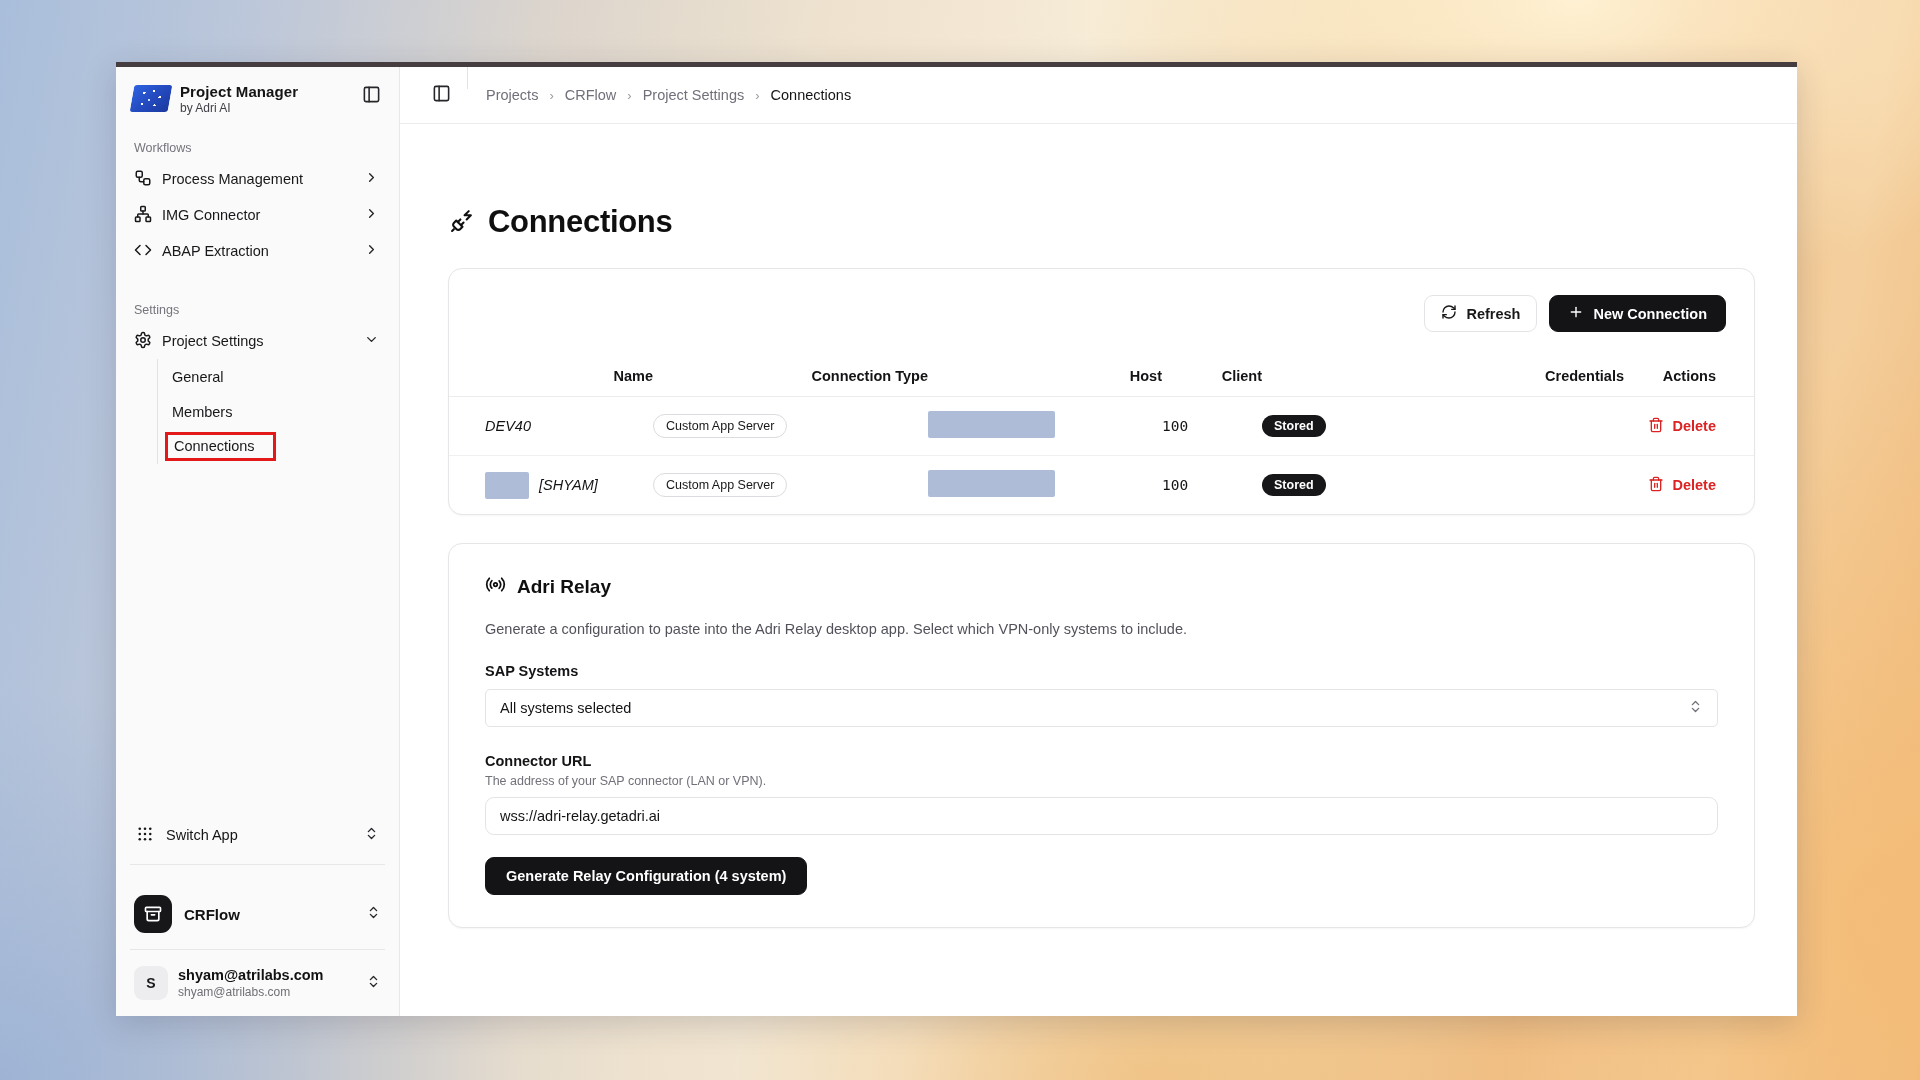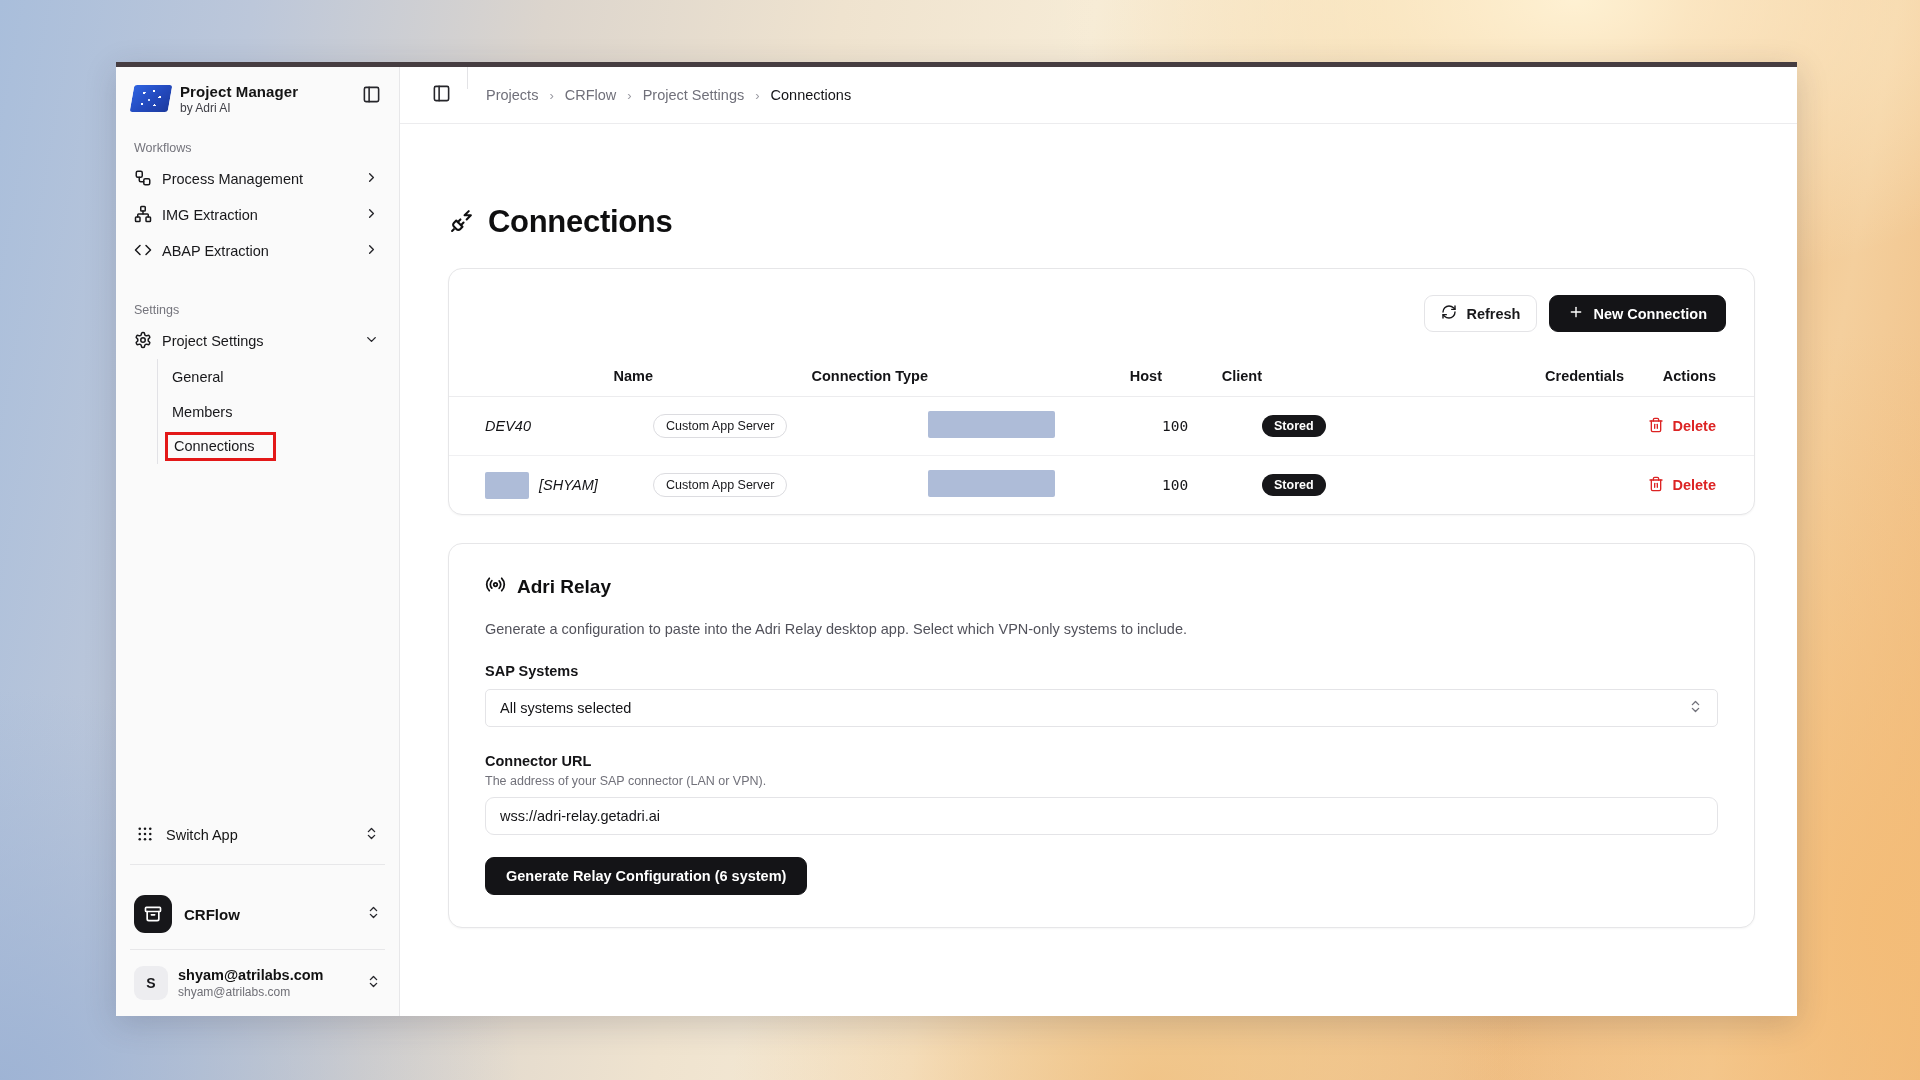--- a/index.html
+++ b/index.html
@@ -183,21 +183,21 @@
     <div class="sb-item">
       <span>
         <svg width="18" height="18" viewBox="0 0 24 24" fill="none" stroke="#18181b" stroke-width="2" stroke-linecap="round" stroke-linejoin="round">
             <rect x="9" y="2" width="6" height="6" rx="1"></rect>
             <rect x="2" y="16" width="6" height="6" rx="1"></rect>
             <rect x="16" y="16" width="6" height="6" rx="1"></rect>
             <path d="M5 16v-3a1 1 0 0 1 1-1h12a1 1 0 0 1 1 1v3"></path>
             <line x1="12" y1="12" x2="12" y2="8"></line>
           </svg>
       </span>
-      <span class="label">IMG Extraction</span>
+      <span class="label">IMG Connector</span>
       <span class="muted-chevron">
         <svg width="15" height="15" viewBox="0 0 24 24" fill="none" stroke="#26262b" stroke-width="2.2" stroke-linecap="round" stroke-linejoin="round">
             <polyline points="9 18 15 12 9 6"></polyline>
           </svg>
       </span>
     </div>
 
     <div class="sb-item">
       <span>
         <svg width="18" height="18" viewBox="0 0 24 24" fill="none" stroke="#18181b" stroke-width="2" stroke-linecap="round" stroke-linejoin="round">
@@ -464,18 +464,18 @@
                 <path d="m7 9 5-5 5 5"></path>
               </svg>
           </span>
         </div>
 
         <div class="field-label">Connector URL</div>
         <div class="field-help">The address of your SAP connector (LAN or VPN).</div>
         <input class="text-input" type="text" value="wss://adri-relay.getadri.ai" style="">
 
         <button class="btn btn-dark generate-btn">
-          <span>Generate Relay Configuration (6 system)</span>
+          <span>Generate Relay Configuration (4 system)</span>
         </button>
       </section>
     </div>
   </div>
 </div>
 
 </body></html>

